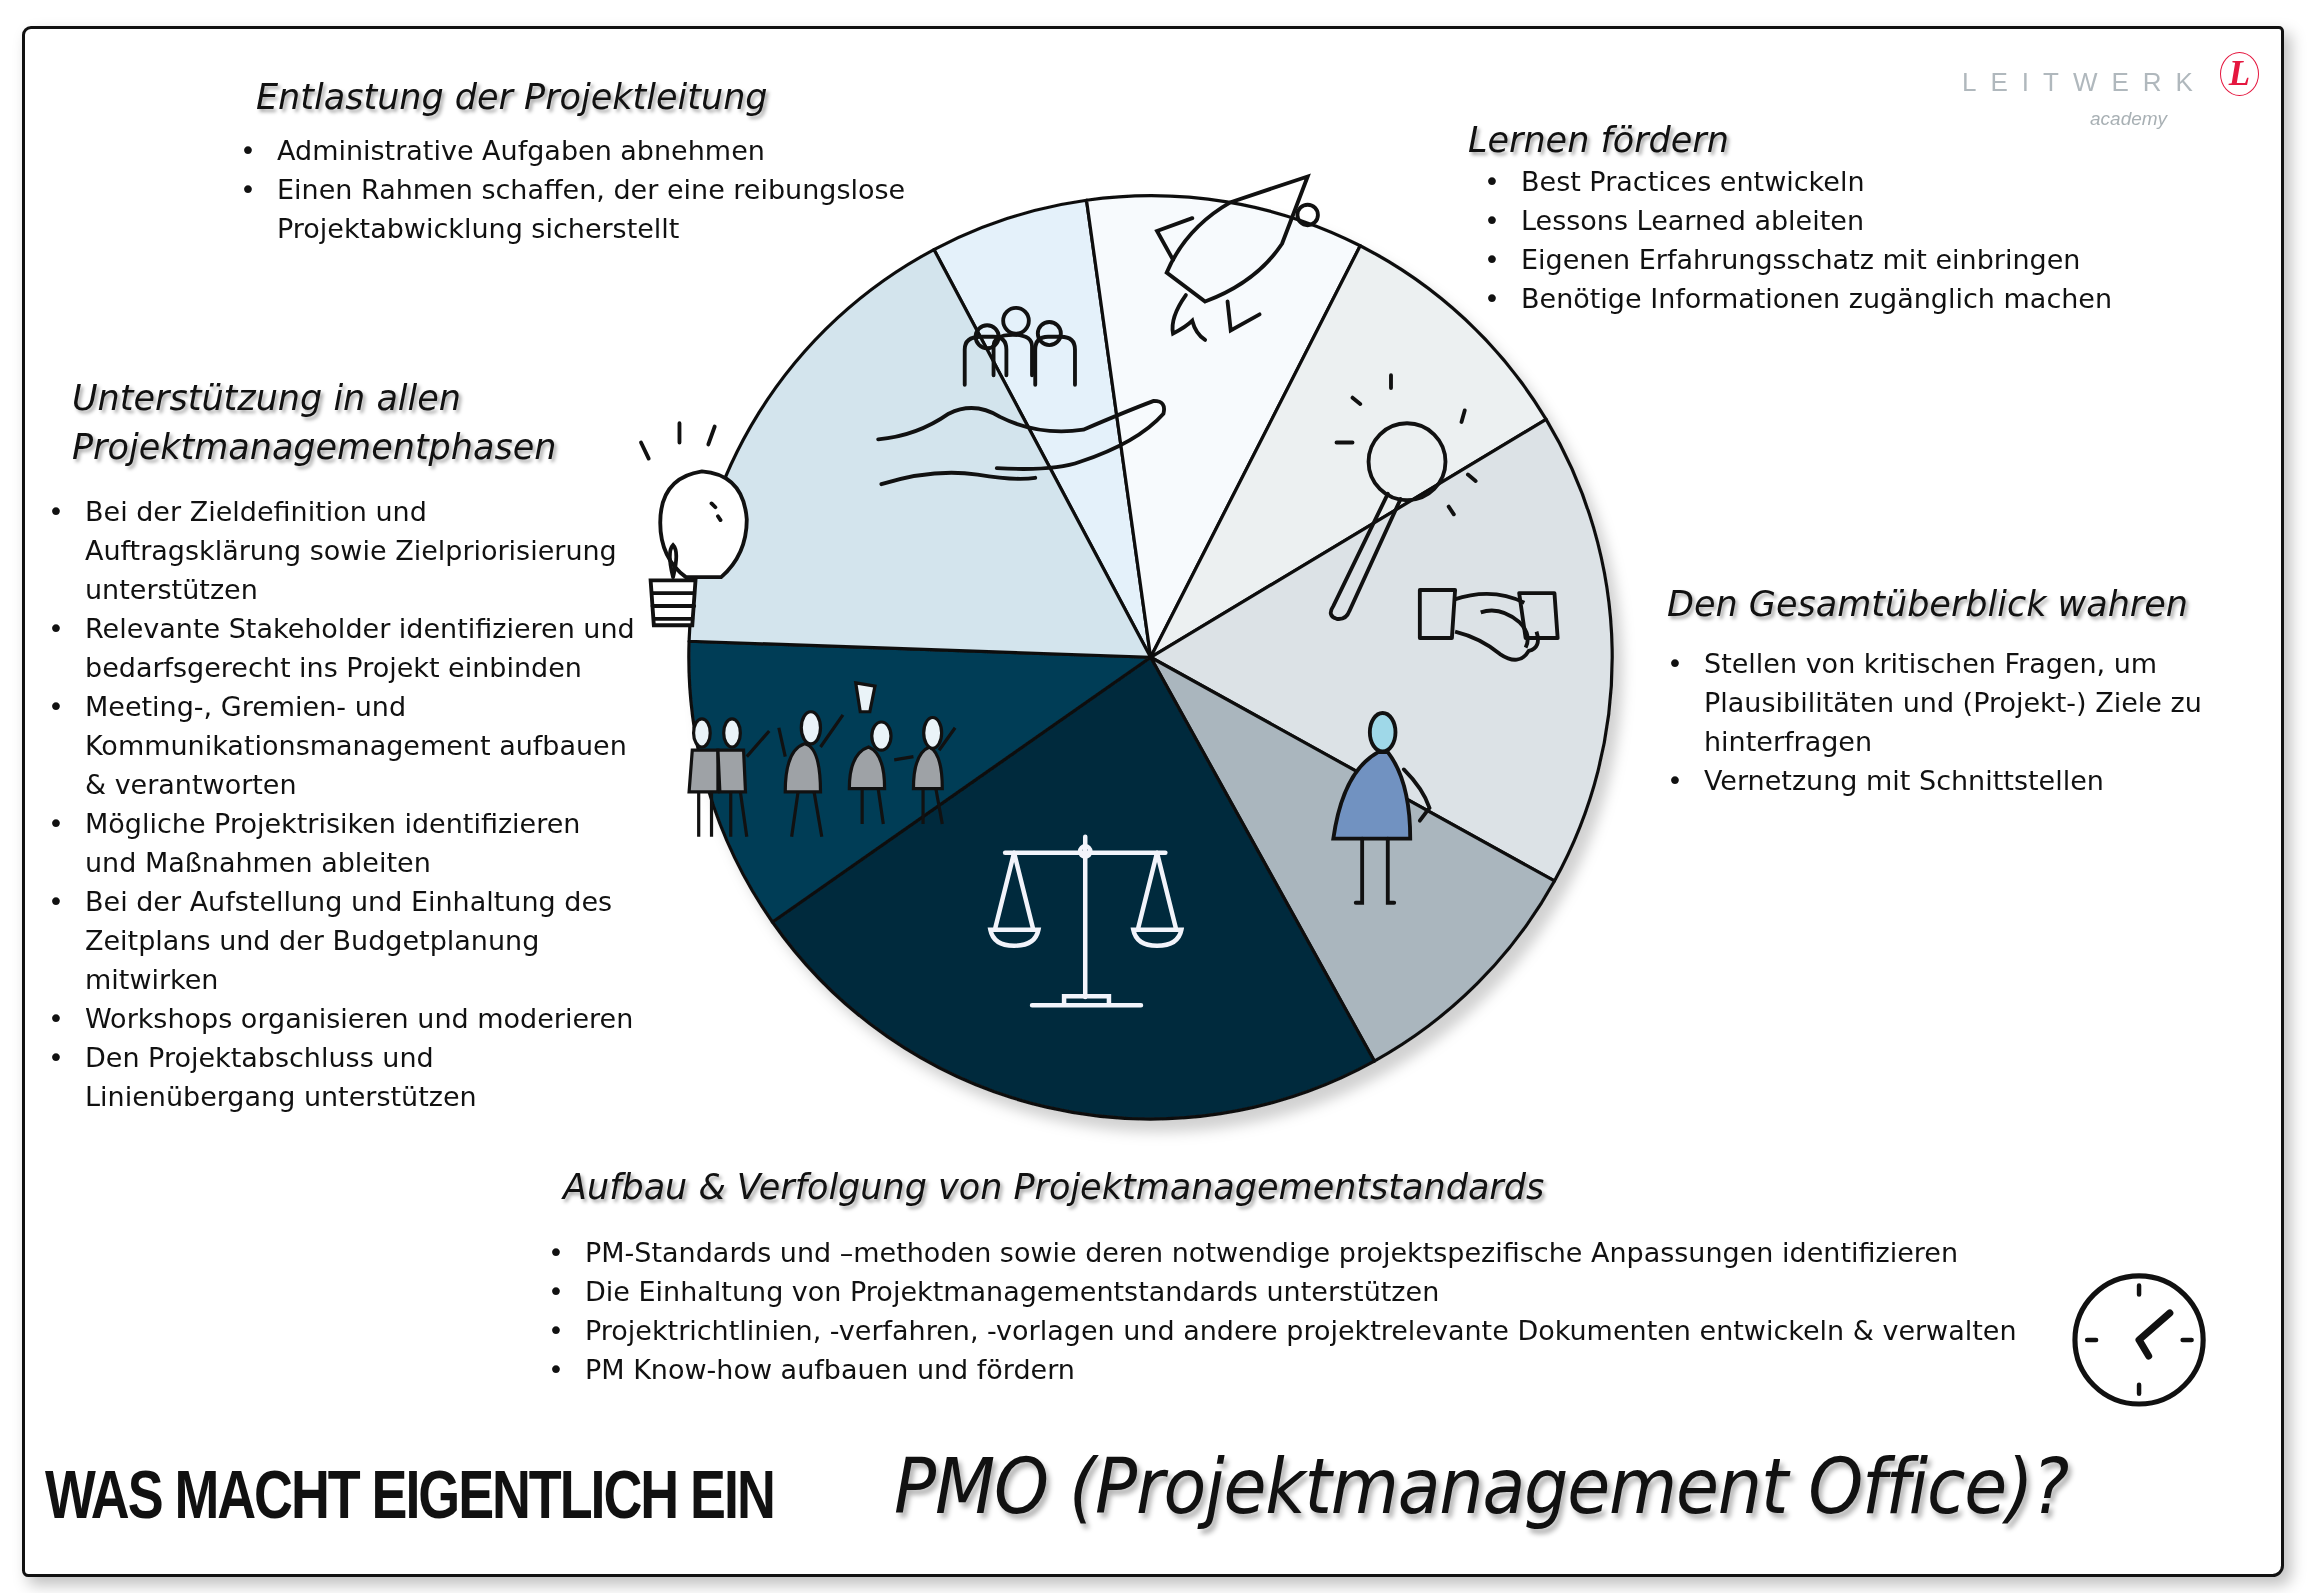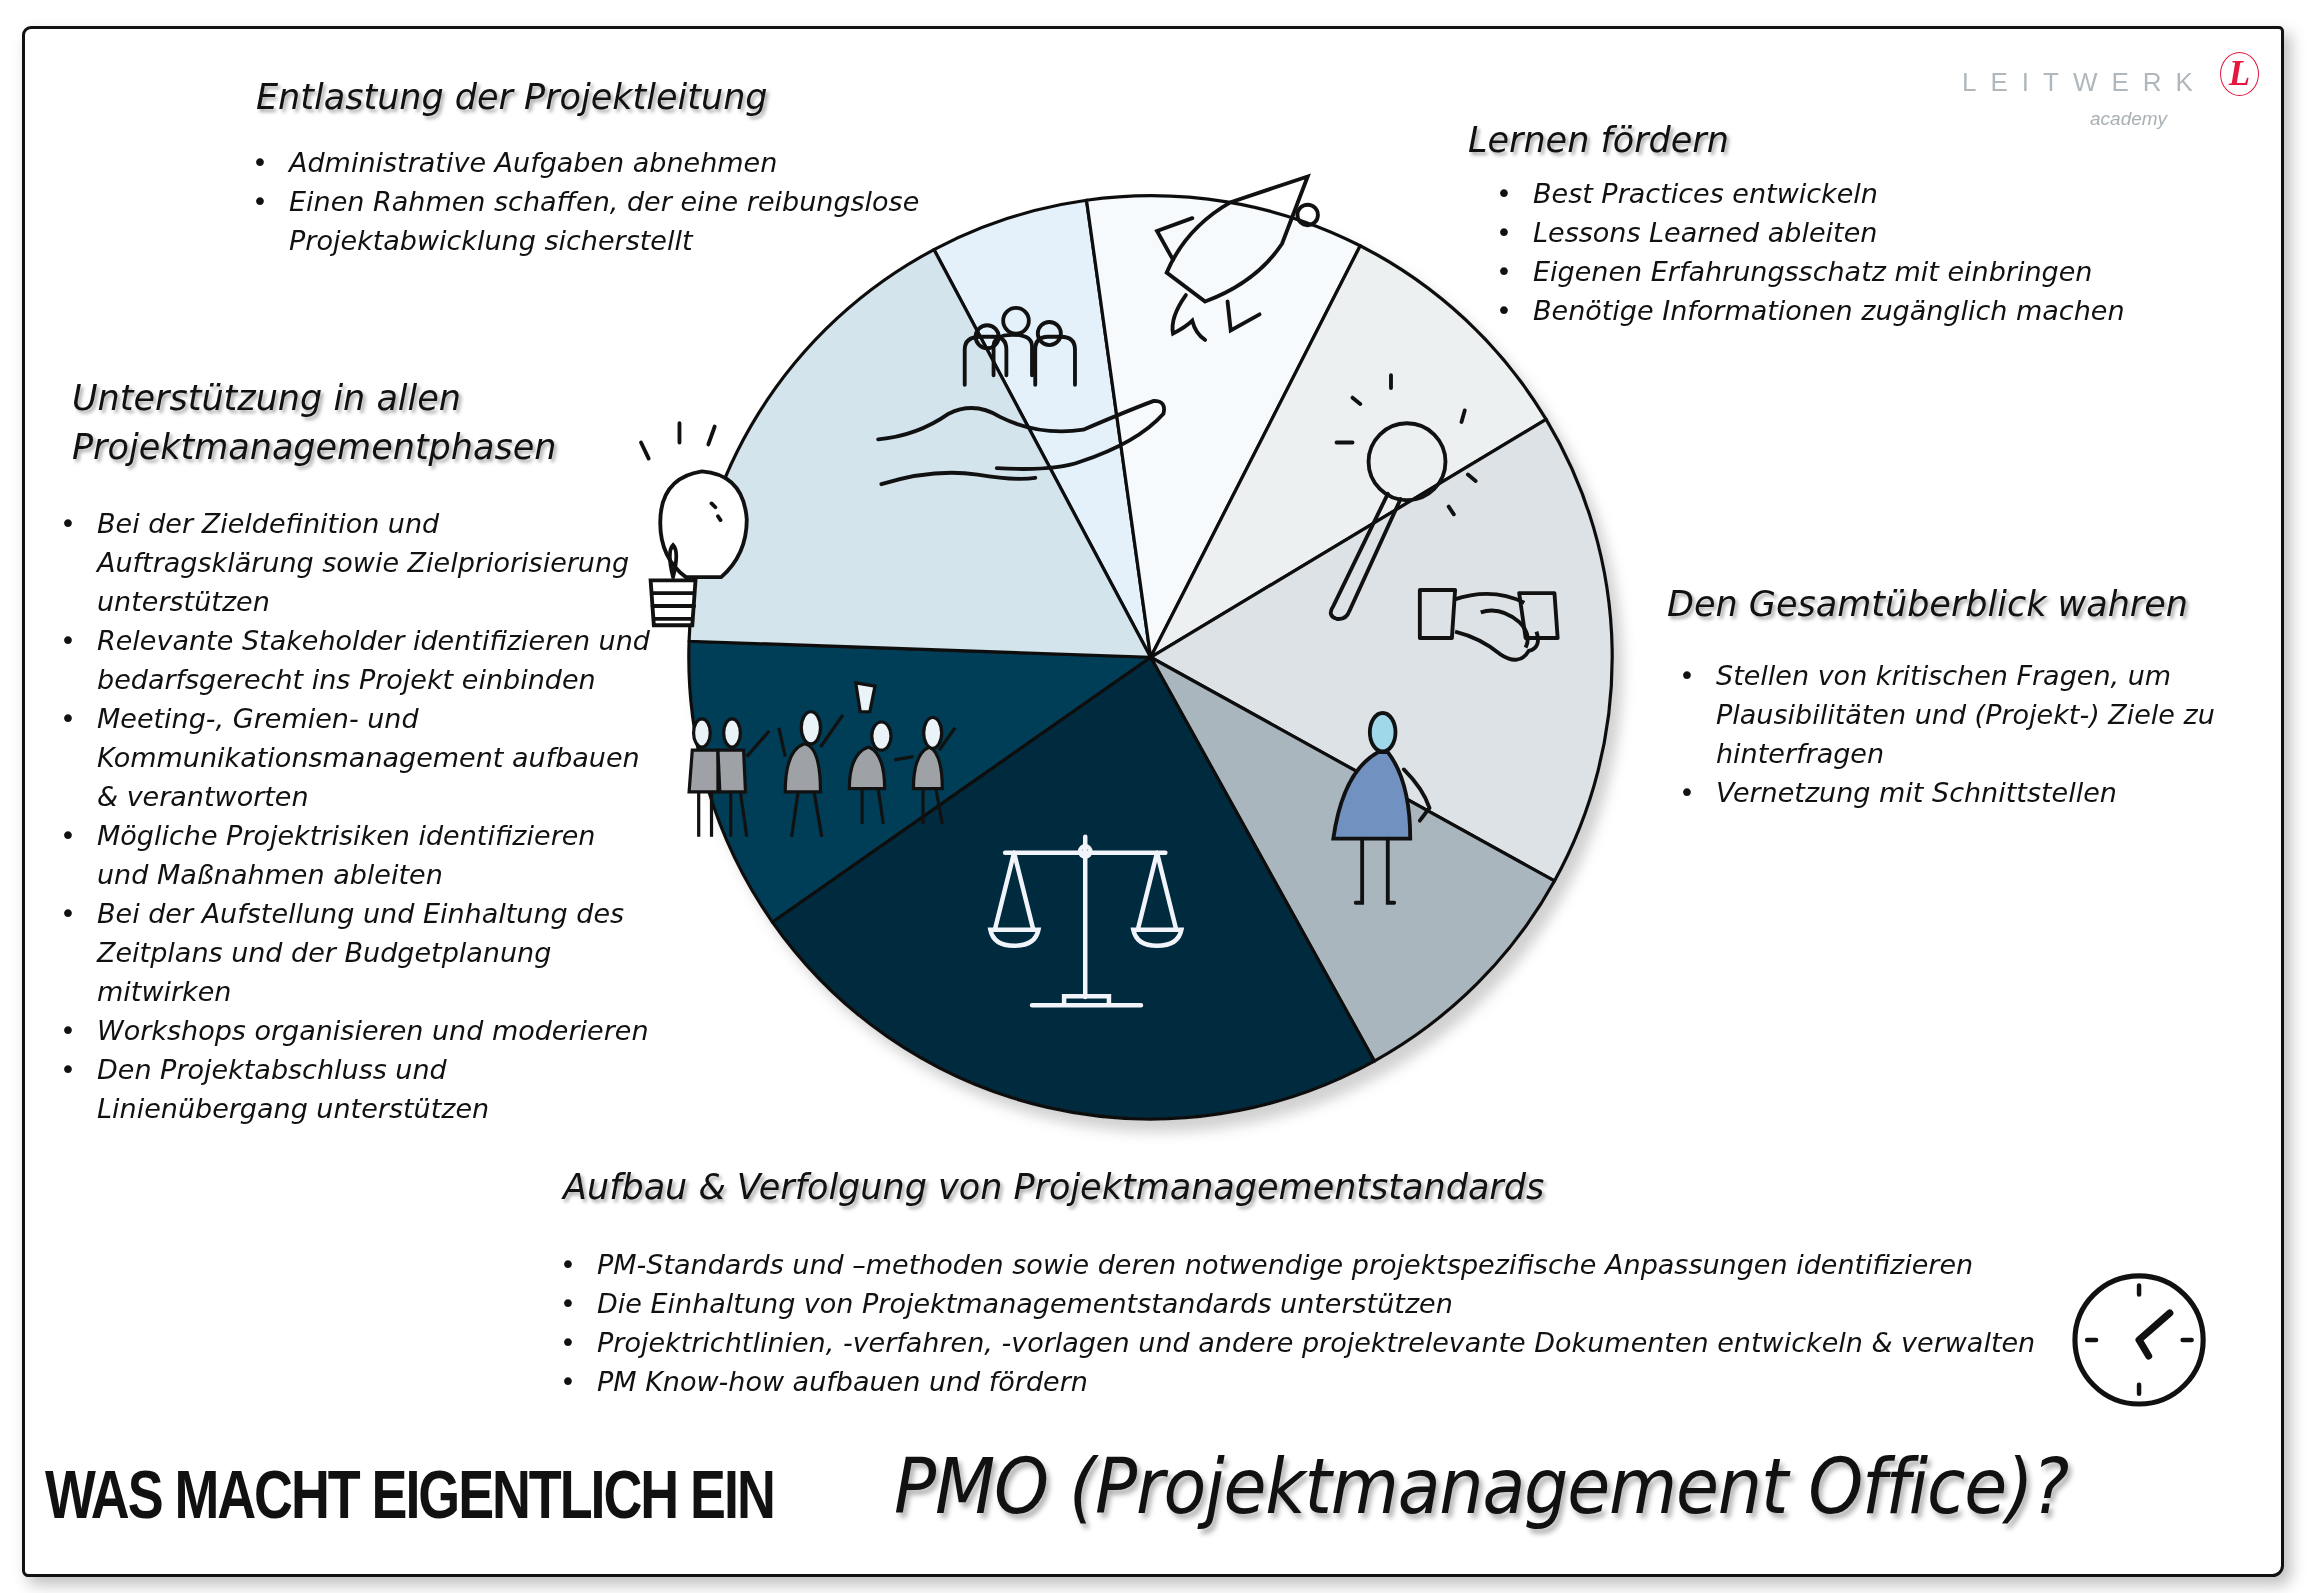--- a/index.html
+++ b/index.html
@@ -1,19 +1,19 @@
 <!DOCTYPE html>
 <html style="font-size:10.3px"><head>
 <meta charset="utf-8">
 <style>
   html,body{margin:0;padding:0;background:#ffffff;}
   body{width:2307px;height:1594px;position:relative;overflow:hidden;font-family:"DejaVu Sans",sans-serif;color:#111;}
   .frame{position:absolute;left:22px;top:26px;width:2256px;height:1545px;border:3.8px solid #111;border-radius:9px 5.1px 11.5px 6.4px;box-shadow:6.4px 7.7px 15.4px rgba(0,0,0,0.25);background:#fff;}
   .sec-title{position:absolute;font-size:35px;font-weight:400;font-style:italic;letter-spacing:0px;text-shadow:2.6px 3.2px 3.8px rgba(0,0,0,0.35);white-space:nowrap;line-height:1.2;}
-  ul.bl{position:absolute;margin:12px;padding:0;list-style:none;font-size:27px;line-height:39px;font-style:italic;}
+  ul.bl{position:absolute;margin:0;padding:0;list-style:none;font-size:27px;line-height:39px;}
   ul.bl li{position:relative;padding-left:37px;}
   ul.bl li::before{content:"\2022";position:absolute;left:0;top:0;}
   .logo{position:absolute;left:1962px;top:67px;}
   .logo-word{font-family:"Liberation Sans",sans-serif;font-size:26px;letter-spacing:14px;color:#b0b8bd;font-weight:400;}
   .logo-sub{position:absolute;left:128px;top:41px;font-family:"Liberation Sans",sans-serif;font-style:italic;font-size:19px;color:#a8b0b4;}
   .logo-mark{position:absolute;left:258px;top:-15.4px;width:37px;height:42px;border:1.9px solid #e5173f;border-radius:50%;color:#e5173f;font-family:"Liberation Serif",serif;font-weight:700;font-style:italic;font-size:35px;line-height:41px;text-align:center;}
   .title-bold{position:absolute;left:45px;top:1455px;font-family:"Liberation Sans",sans-serif;font-weight:700;font-size:69px;letter-spacing:-2.6px;transform:scaleX(0.78);transform-origin:left top;white-space:nowrap;}
   .title-script{position:absolute;left:894px;top:1442px;font-style:italic;font-size:76px;font-weight:400;text-shadow:3.8px 5.1px 5.1px rgba(0,0,0,0.3);white-space:nowrap;letter-spacing:-1.3px;transform:scaleX(0.92);transform-origin:left top;}
   svg{position:absolute;}
 </style>

